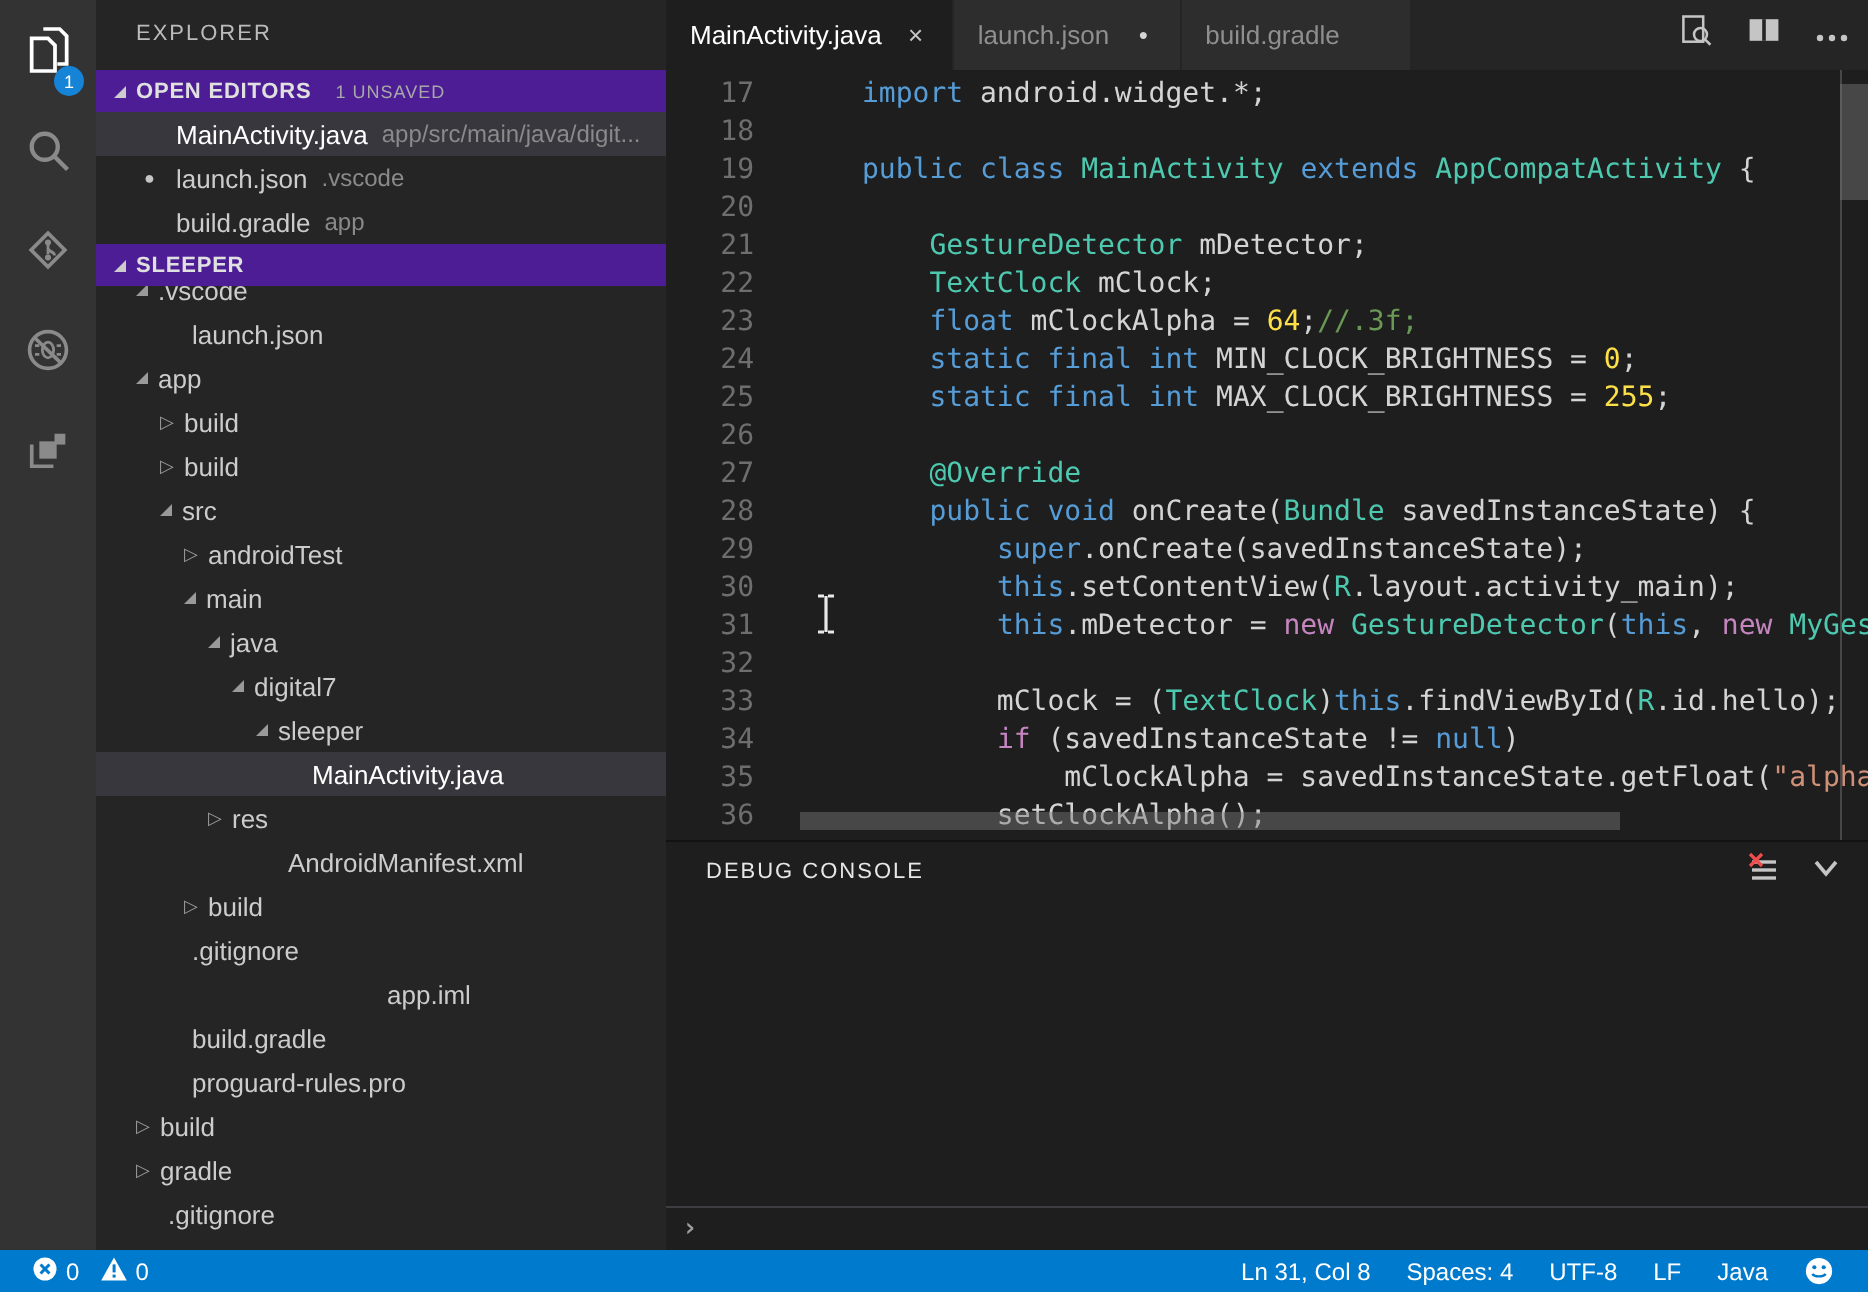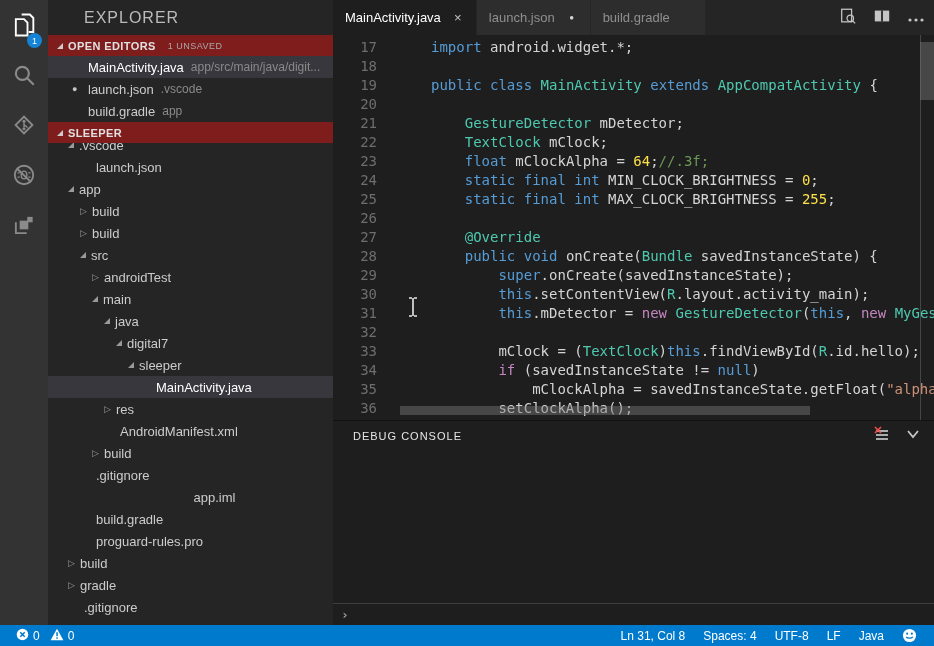--- a/index.html
+++ b/index.html
@@ -8,22 +8,22 @@
   .app { position:relative; width:934px; height:646px; display:flex; }
 
   
   .activitybar { width:48px; height:625px; background:#333333; flex:0 0 48px; padding-top:2px; }
   .ab-item { width:48px; height:50px; display:flex; align-items:center; justify-content:center; position:relative; cursor:pointer; }
   .ab-badge { position:absolute; right:6px; bottom:4px; width:15px; height:15px; border-radius:50%;
     background:#1583d6; color:#fff; font-size:9px; display:flex; align-items:center; justify-content:center; }
 
   
   .sidebar { width:285px; height:625px; background:#252526; flex:0 0 285px; color:#cccccc; font-size:13px; position:relative; overflow:hidden; }
-  .sb-title { height:35px; line-height:35px; padding-left:36px; font-size:16px; letter-spacing:1px; color:#bbbbbb; }
-  .section-header { height:21px; background:#7f1d1d; display:flex; align-items:center; padding-left:9px; font-size:11px; font-weight:bold; color:#e0e0e0; letter-spacing:.4px; cursor:pointer; }
+  .sb-title { height:35px; line-height:35px; padding-left:20px; font-size:11px; letter-spacing:1px; color:#bbbbbb; }
+  .section-header { height:21px; background:#4c1d95; display:flex; align-items:center; padding-left:9px; font-size:11px; font-weight:bold; color:#e0e0e0; letter-spacing:.4px; cursor:pointer; }
   .tw-exp { width:0; height:0; border-bottom:6px solid #9a9a9a; border-left:6px solid transparent; display:inline-block; margin-right:5px; flex:0 0 auto; }
   .tw-col { color:#9a9a9a; font-size:9px; margin-right:4px; display:inline-block; width:8px; flex:0 0 auto; }
   .section-header .tw-exp { border-bottom-color:#cccccc; }
   .oe-badge { font-size:9px; font-weight:normal; color:#a8a8a8; margin-left:12px; letter-spacing:.5px; }
   .oe-row { height:22px; display:flex; align-items:center; padding-left:24px; cursor:pointer; white-space:nowrap; }
   .oe-row.selected { background:#37373d; }
   .oe-dot { width:16px; color:#c5c5c5; font-size:9px; flex:0 0 16px; }
   .oe-label { color:#cccccc; }
   .oe-row.selected .oe-label { color:#ffffff; }
   .oe-desc { color:#8a8a8a; font-size:12px; margin-left:7px; overflow:hidden; text-overflow:ellipsis; }
@@ -203,21 +203,21 @@
           <span class="tw-exp"></span>
           <span class="tree-label">sleeper</span>
         </div>
         <div class="tree-row selected" style="padding-left: 108px;">
           <span class="tree-label">MainActivity.java</span>
         </div>
         <div class="tree-row" style="padding-left: 56px;">
           <span class="tw-col">▷</span>
           <span class="tree-label">res</span>
         </div>
-        <div class="tree-row" style="padding-left: 72px;">
+        <div class="tree-row" style="padding-left: 72px; margin-left: 24px;">
           <span class="tree-label">AndroidManifest.xml</span>
         </div>
         <div class="tree-row" style="padding-left: 44px;">
           <span class="tw-col">▷</span>
           <span class="tree-label">build</span>
         </div>
         <div class="tree-row" style="padding-left: 48px;">
           <span class="tree-label">.gitignore</span>
         </div>
         <div class="tree-row" style="padding-left: 48px; justify-content: center;">

